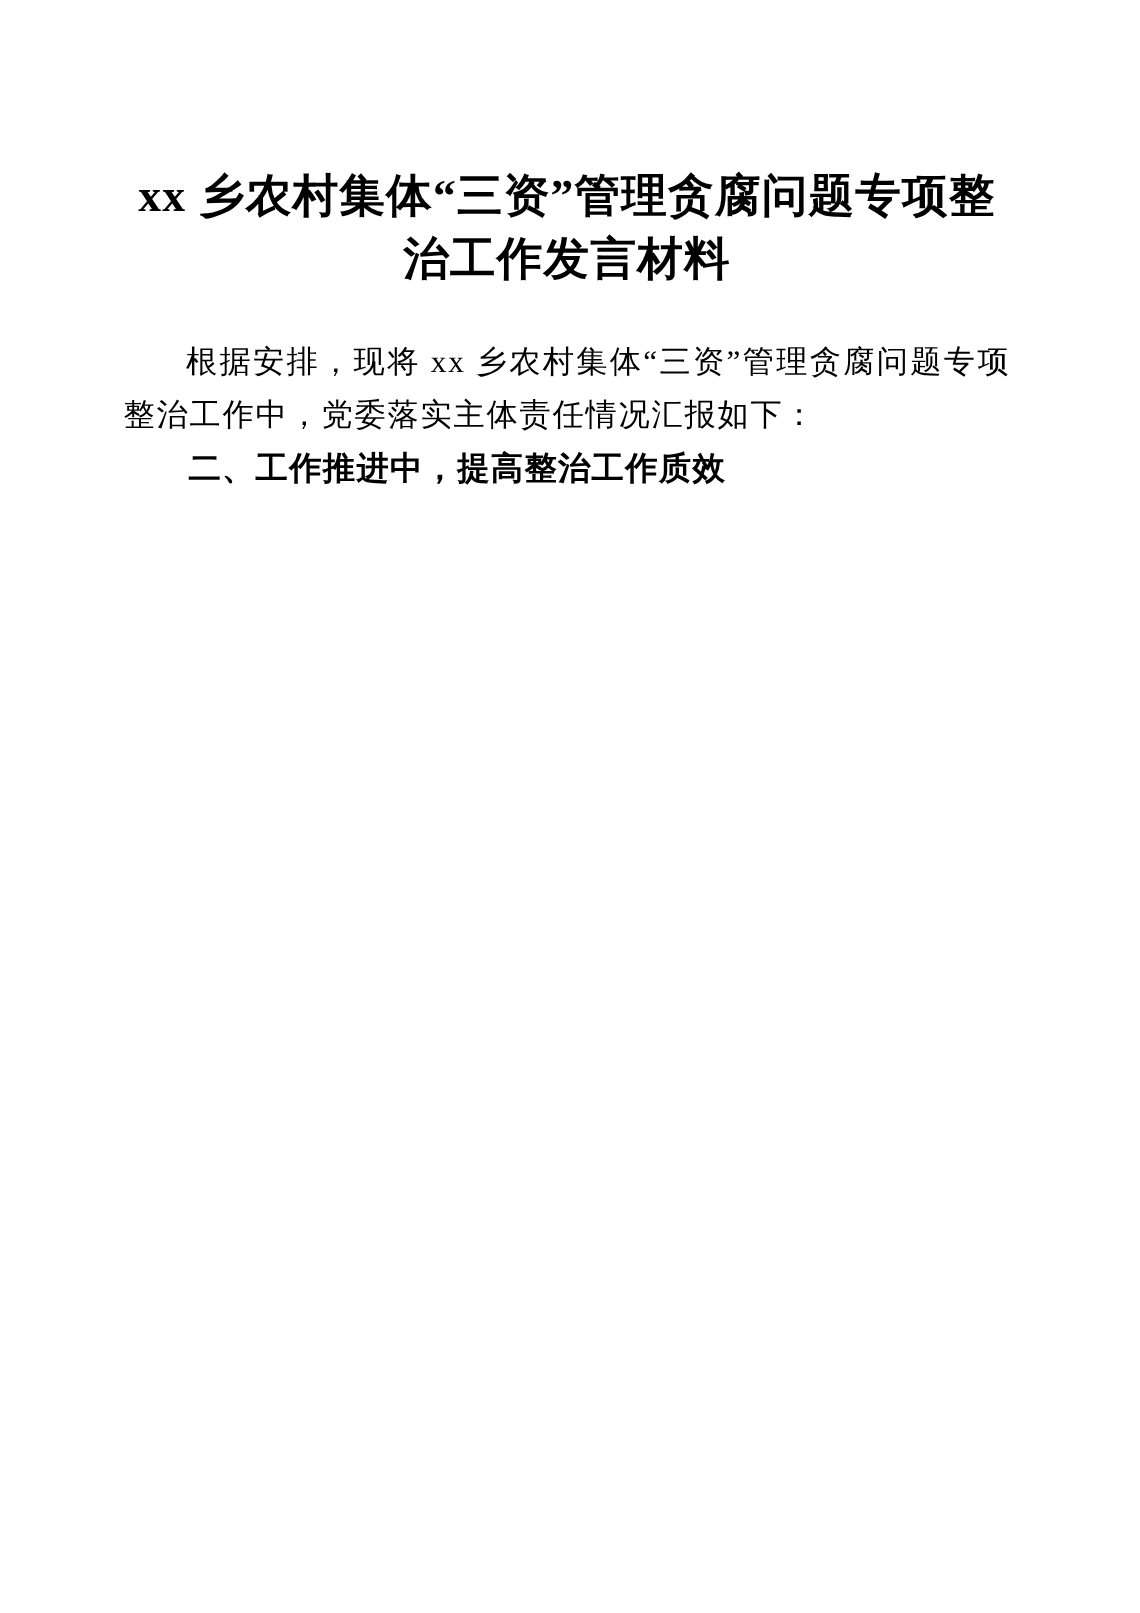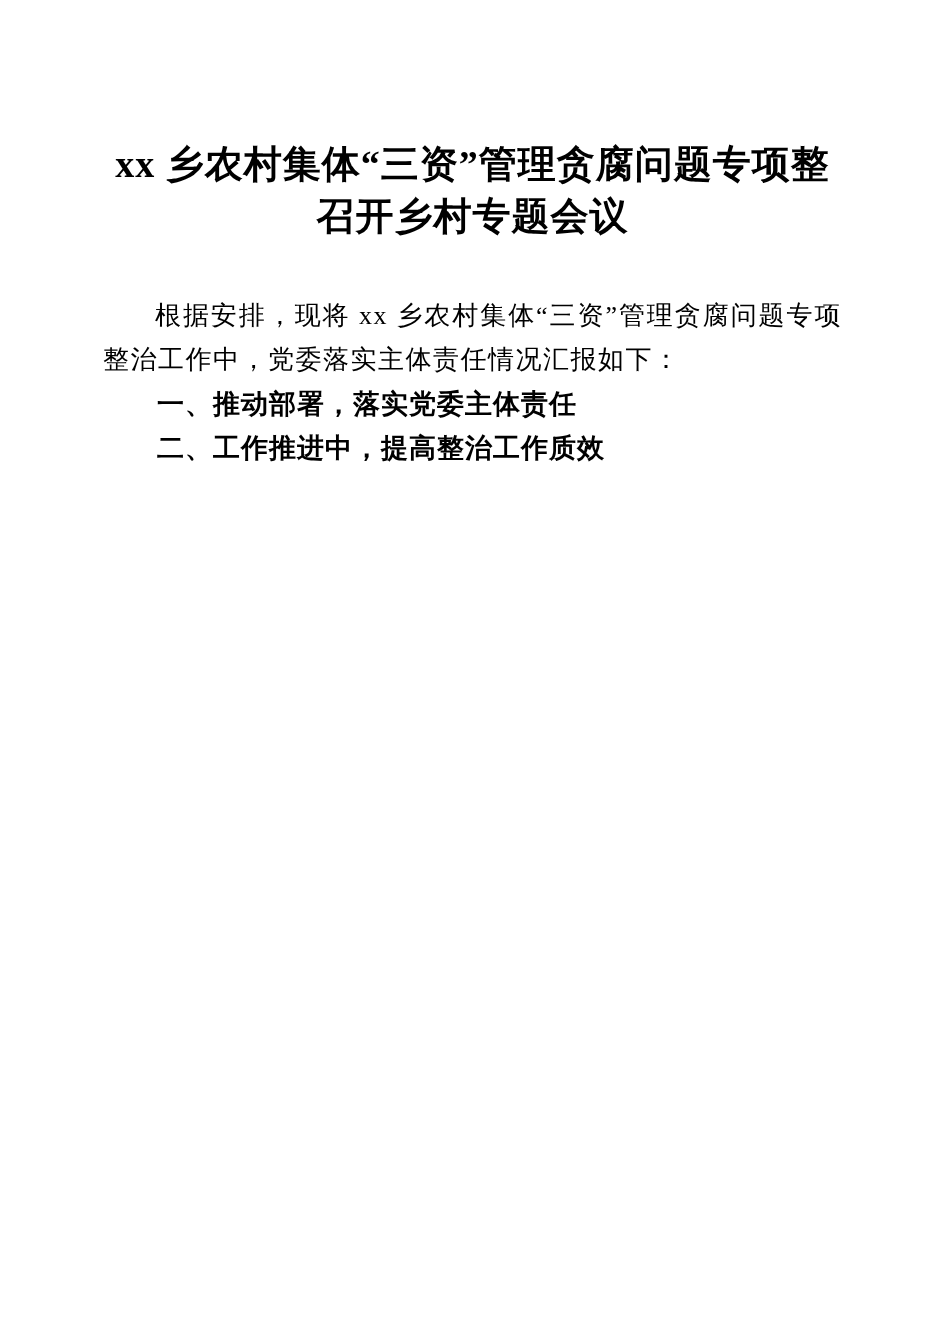--- a/index.html
+++ b/index.html
@@ -20,21 +20,21 @@
   .doc-title {
     font-family: "Liberation Serif", "DejaVu Serif", serif;
     font-weight: bold;
     font-size: 38px;
     line-height: 52px;
     text-align: center;
     letter-spacing: 1px;
     margin: 0;
   }
   .doc-body {
-    margin-top: 52px;
+    margin-top: 38px;
   }
   .para {
     font-family: "Liberation Serif", "DejaVu Serif", serif;
     font-weight: normal;
     font-size: 26px;
     line-height: 44px;
     letter-spacing: 1.5px;
     text-align: justify;
     text-indent: 2em;
     margin: 0;
@@ -50,21 +50,20 @@
     margin: 0;
     color: #000000;
   }
 </style>
 </head>
 <body>
 
 <div class="page">
   <h1 class="doc-title">
     <div class="title-line">xx 乡农村集体“三资”管理贪腐问题专项整</div>
-    <div class="title-line">召开乡村专题会议</div>
+    <div class="title-line">治工作发言材料</div>
   </h1>
 
   <div class="doc-body">
     <p class="para">根据安排，现将 xx 乡农村集体“三资”管理贪腐问题专项整治工作中，党委落实主体责任情况汇报如下：</p>
-    <h2 class="heading">一、推动部署，落实党委主体责任</h2>
     <h2 class="heading">二、工作推进中，提高整治工作质效</h2>
   </div>
 </div>
 
 </body></html>

